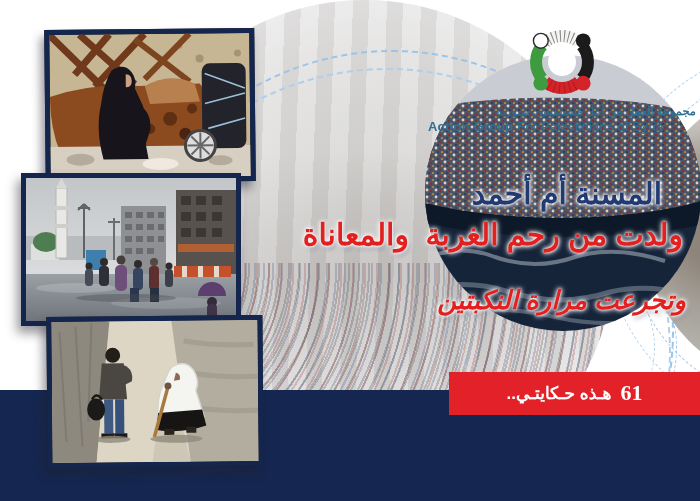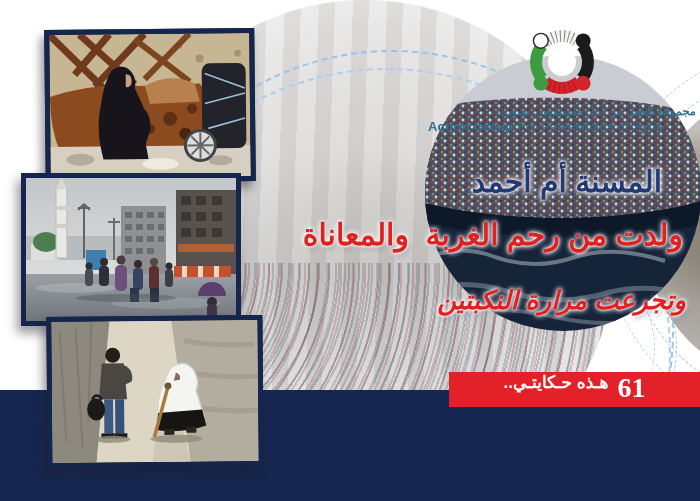--- a/index.html
+++ b/index.html
@@ -55,28 +55,28 @@
   
   .photo{position:absolute;border:5px solid #14264d;background:#222;
     box-shadow:-4px 7px 10px rgba(30,30,45,.45);}
   .photo svg{display:block;}
   .p1{left:45px;top:29px;transform:rotate(-0.6deg);z-index:6;}
   .p2{left:21px;top:173px;z-index:7;}
   .p3{left:47px;top:316px;transform:rotate(-0.5deg);z-index:8;}
   
   .headline-line{position:absolute;direction:rtl;white-space:pre;font-weight:bold;z-index:5;
     text-shadow:0 0 2px #fff,0 0 4px #fff,0 0 6px rgba(255,255,255,.95),2px 3px 4px rgba(40,45,90,.35);}
-  .hl1{right:38px;top:164px;font-size:30px;color:#223a72;}
+  .hl1{right:38px;top:176px;font-size:30px;color:#223a72;}
   .hl2{right:17px;top:217px;font-size:30px;color:#e2201f;}
   .hl3{right:14px;top:285px;font-size:26px;color:#e2201f;font-style:italic;}
   
-  .banner{position:absolute;left:449px;top:372px;width:251px;height:35px;background:#e32128;
-    display:flex;align-items:flex-start;justify-content:center;gap:9px;z-index:9;color:#fff;}
+  .banner{position:absolute;left:449px;top:372px;width:251px;height:43px;background:#e32128;
+    display:flex;align-items:center;justify-content:center;gap:9px;z-index:9;color:#fff;}
   .banner .ar{direction:rtl;font-size:17px;font-weight:bold;letter-spacing:.5px;}
-  .banner .num{font-family:"Liberation Serif",serif;font-size:28px;font-weight:bold;padding-bottom:2px;}
+  .banner .num{font-family:"Liberation Serif",serif;font-size:22px;font-weight:bold;padding-bottom:2px;}
   
   .footer{position:absolute;left:0;top:390px;width:700px;height:111px;background:#152750;z-index:6;}
   .contact{position:absolute;display:flex;align-items:center;gap:7px;color:#bfc6d3;}
   .contact .cicon{width:15px;height:15px;border:1px solid #bfc6d3;border-radius:50%;
     display:flex;align-items:center;justify-content:center;font-size:9px;line-height:1;flex:none;}
   .contact .fb{font-family:"Liberation Serif",serif;font-style:italic;font-weight:bold;font-size:11px;}
   .contact .txt{font-size:10.5px;letter-spacing:1.6px;white-space:pre;}
   .contact .num{font-size:11.5px;letter-spacing:1px;font-weight:bold;white-space:pre;}
   .c-email{left:330px;top:428px;}
   .c-fb{left:478px;top:428px;}

